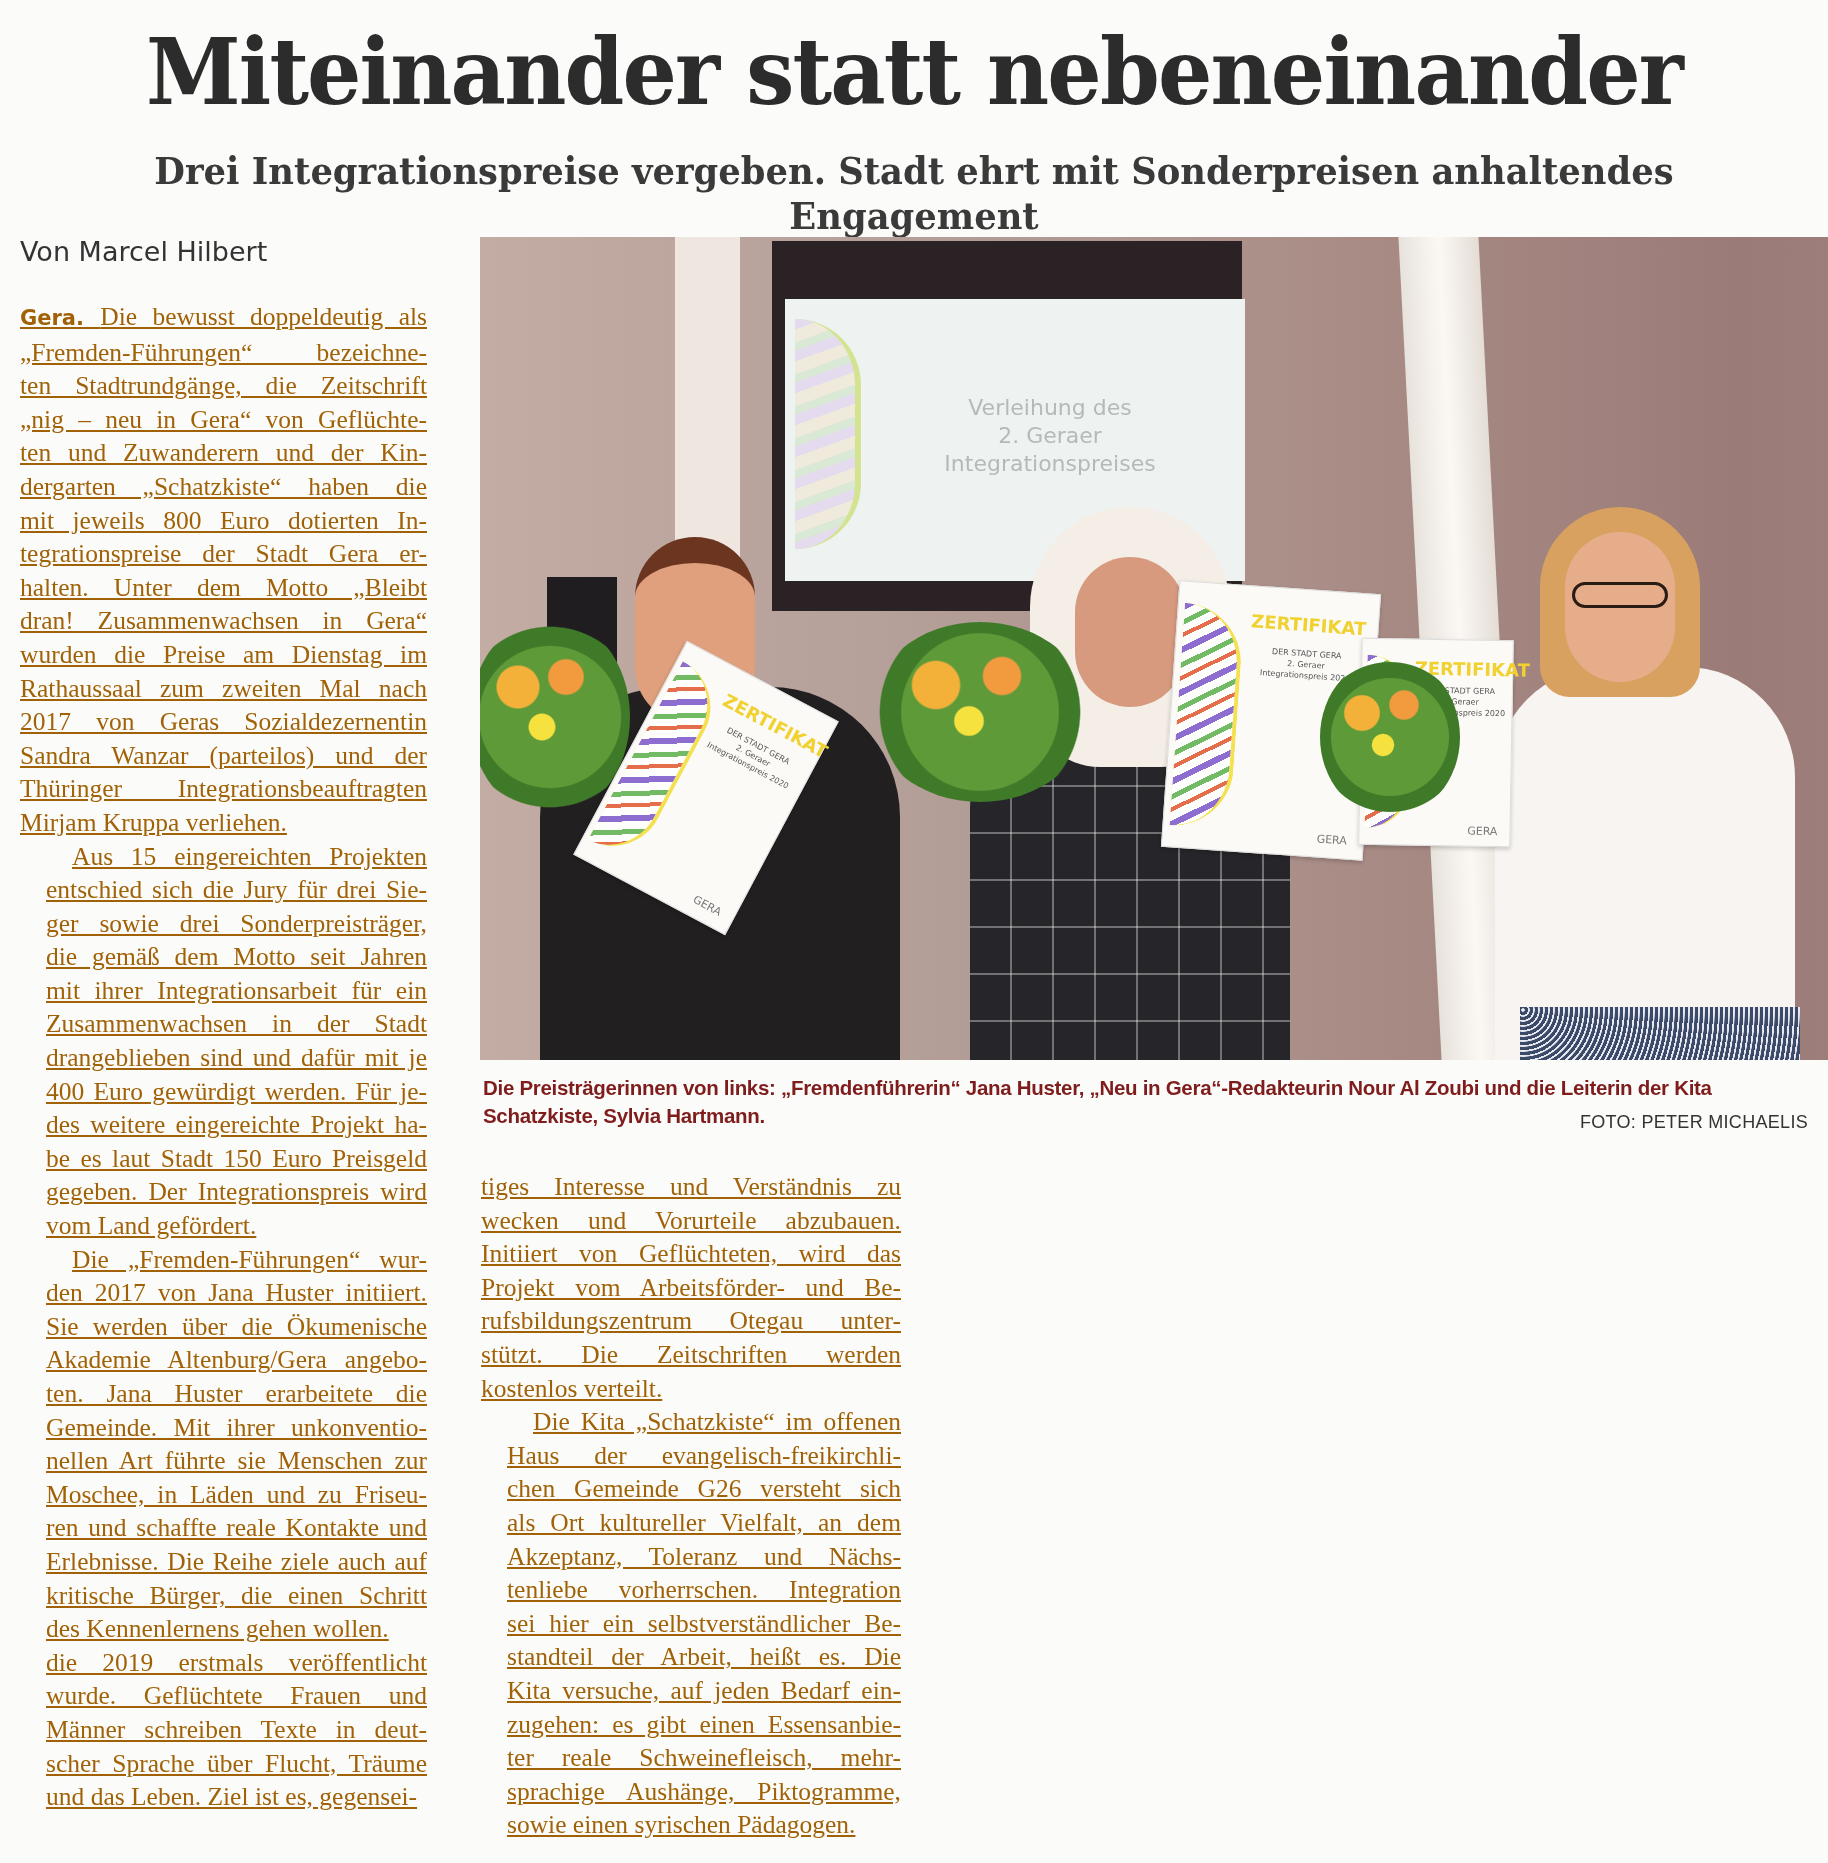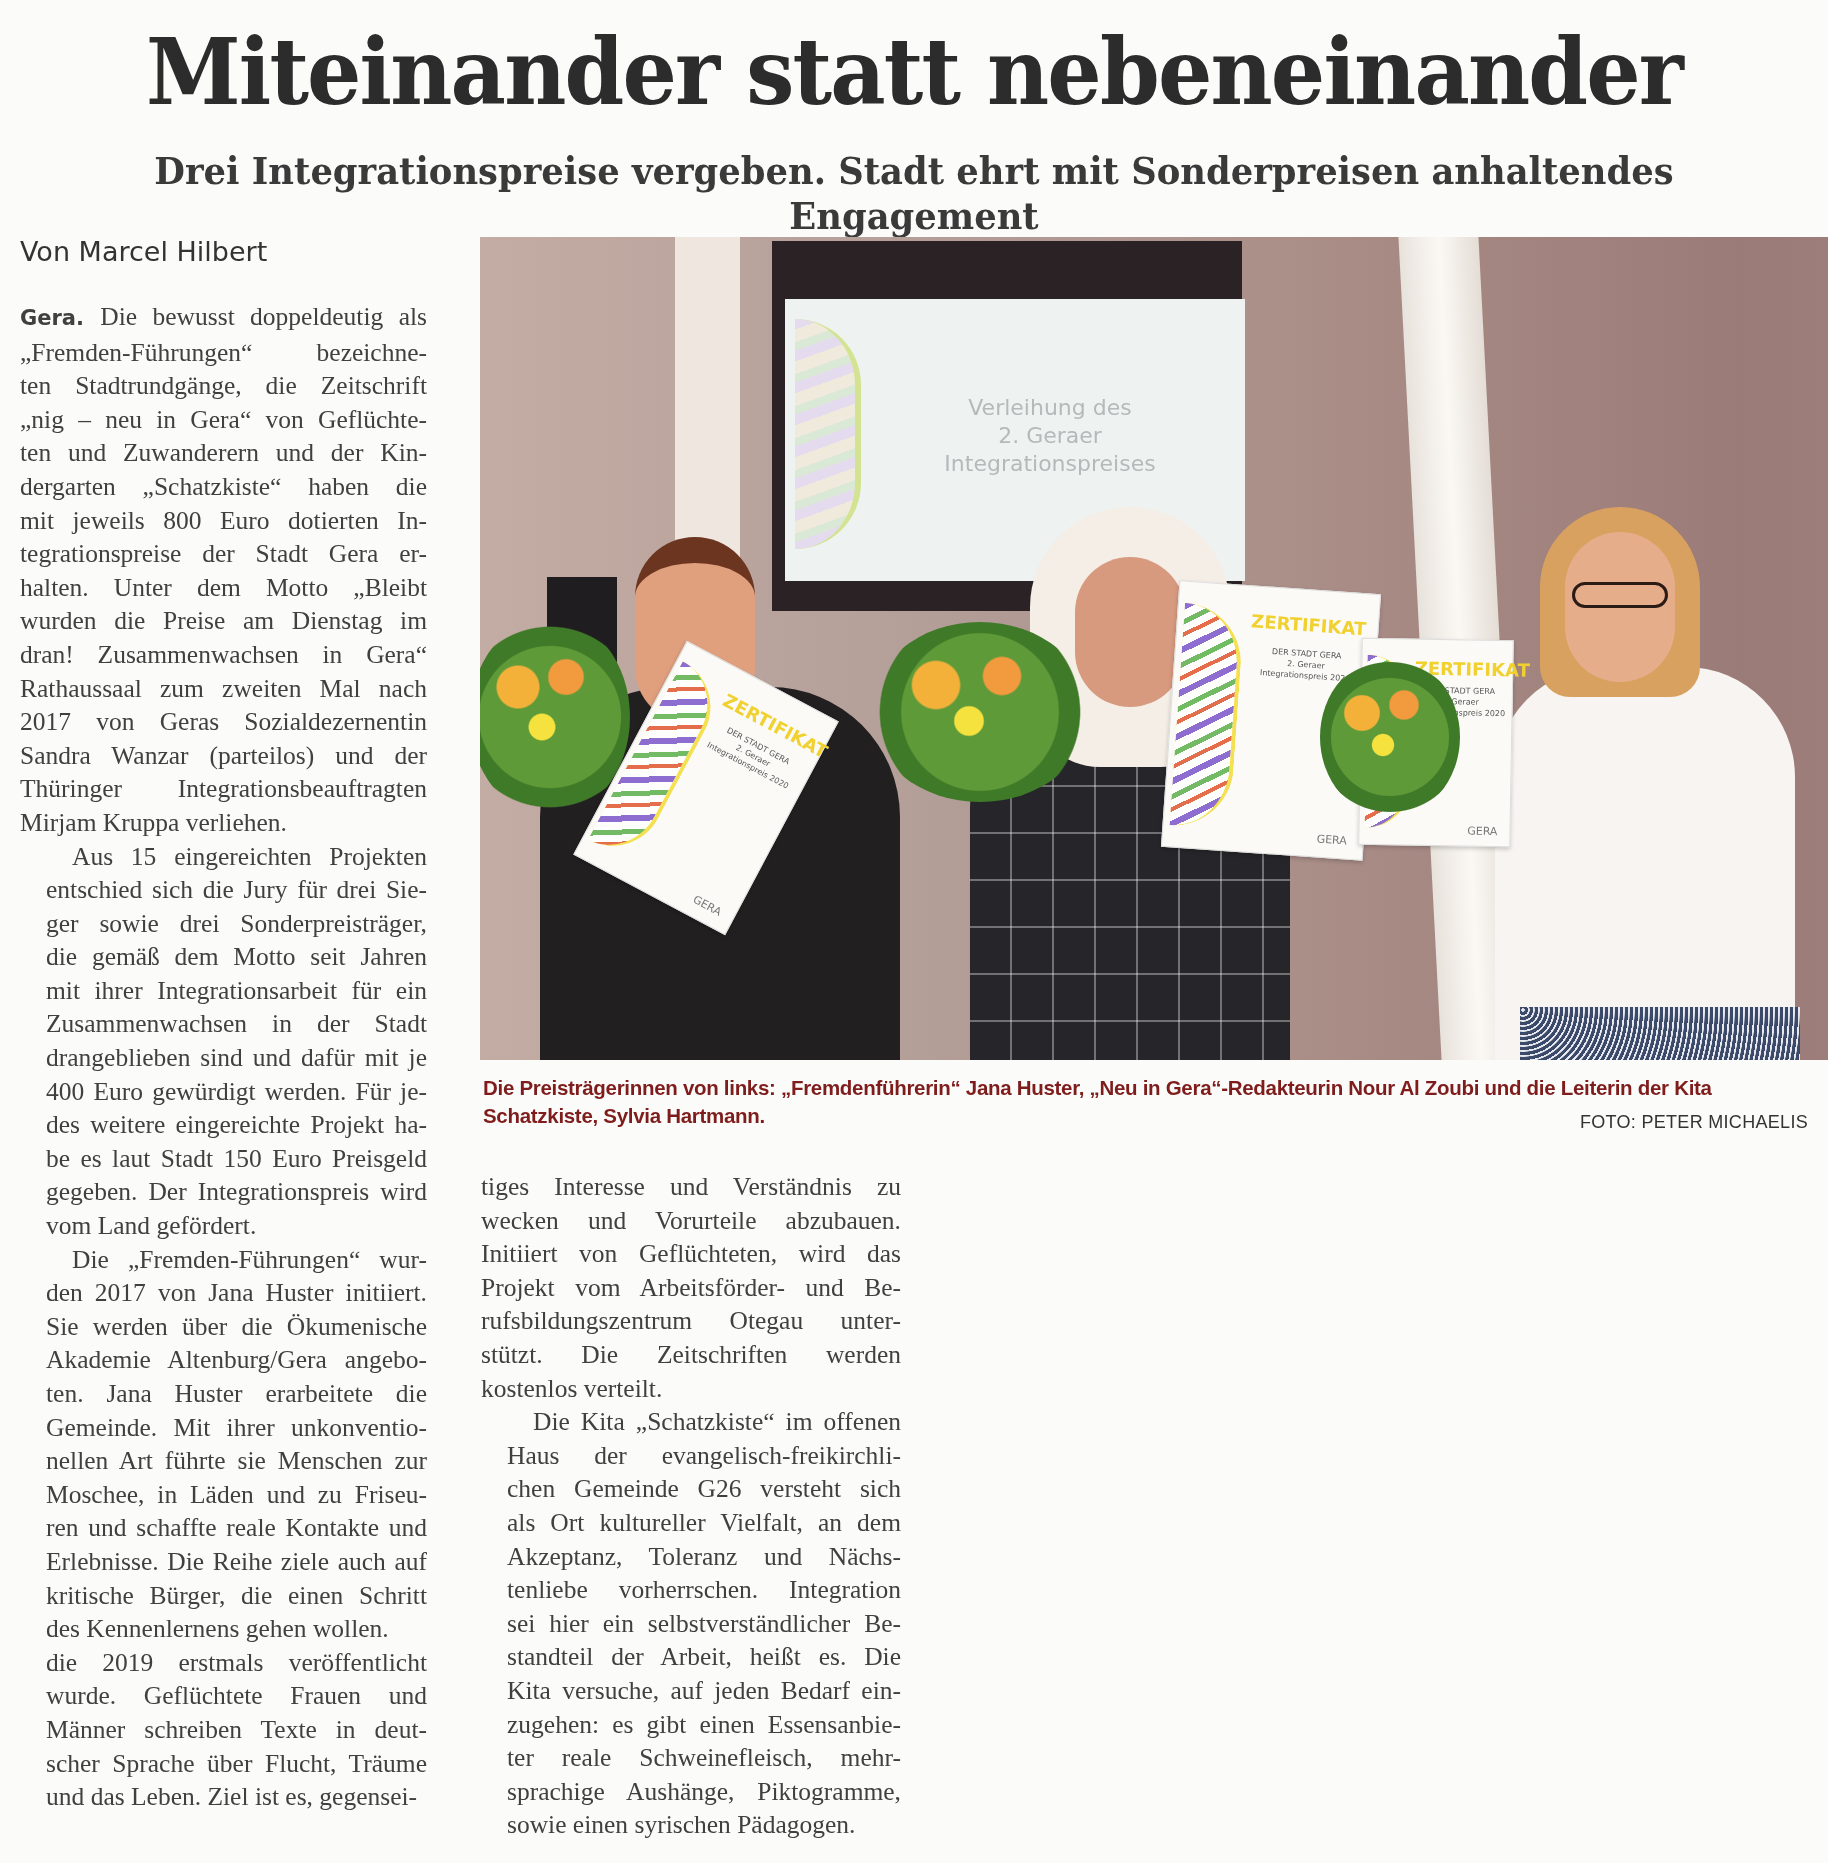--- a/index.html
+++ b/index.html
@@ -29,23 +29,24 @@
   }
   .byline {
     position: absolute; left: 20px; top: 236px;
     font-family: "DejaVu Sans", sans-serif;
     font-size: 27px; color: #333;
   }
   .col {
     position: absolute;
     font-family: "Liberation Serif", serif;
     font-size: 25.5px; line-height: 33.6px;
-    color: #404040;
+    color: #a16207;
     text-align: justify;
     hyphens: manual;
+    text-decoration: underline;
   }
   .col p { margin: 0; }
   .col p.indent { text-indent: 26px; }
   .col .line { display: block; text-align: justify; text-align-last: justify; white-space: nowrap; }
   .col .line.last { text-align-last: left; }
   .col1 { left: 20px; top: 300px; width: 407px; }
   .col2 { left: 481px; top: 1170px; width: 420px; }
   .dateline { font-family: "DejaVu Sans", sans-serif; font-weight: bold; font-size: 21px; }
 
   .photo {
@@ -123,22 +124,22 @@
     <p>
       <span class="line"><span class="dateline">Gera. </span>Die bewusst doppeldeutig als</span>
       <span class="line">„Fremden-Führungen“ bezeichne-</span>
       <span class="line">ten Stadtrundgänge, die Zeitschrift</span>
       <span class="line">„nig – neu in Gera“ von Geflüchte-</span>
       <span class="line">ten und Zuwanderern und der Kin-</span>
       <span class="line">dergarten „Schatzkiste“ haben die</span>
       <span class="line">mit jeweils 800 Euro dotierten In-</span>
       <span class="line">tegrationspreise der Stadt Gera er-</span>
       <span class="line">halten. Unter dem Motto „Bleibt</span>
+      <span class="line">dran! Zusammenwachsen in Gera“</span>
       <span class="line">wurden die Preise am Dienstag im</span>
-      <span class="line">dran! Zusammenwachsen in Gera“</span>
       <span class="line">Rathaussaal zum zweiten Mal nach</span>
       <span class="line">2017 von Geras Sozialdezernentin</span>
       <span class="line">Sandra Wanzar (parteilos) und der</span>
       <span class="line">Thüringer Integrationsbeauftragten</span>
       <span class="line last">Mirjam Kruppa verliehen.</span>
     </p>
     <p class="indent">
       <span class="line" style="padding-left: 26px;">Aus 15 eingereichten Projekten</span>
       <span class="line">entschied sich die Jury für drei Sie-</span>
       <span class="line">ger sowie drei Sonderpreisträger,</span>

